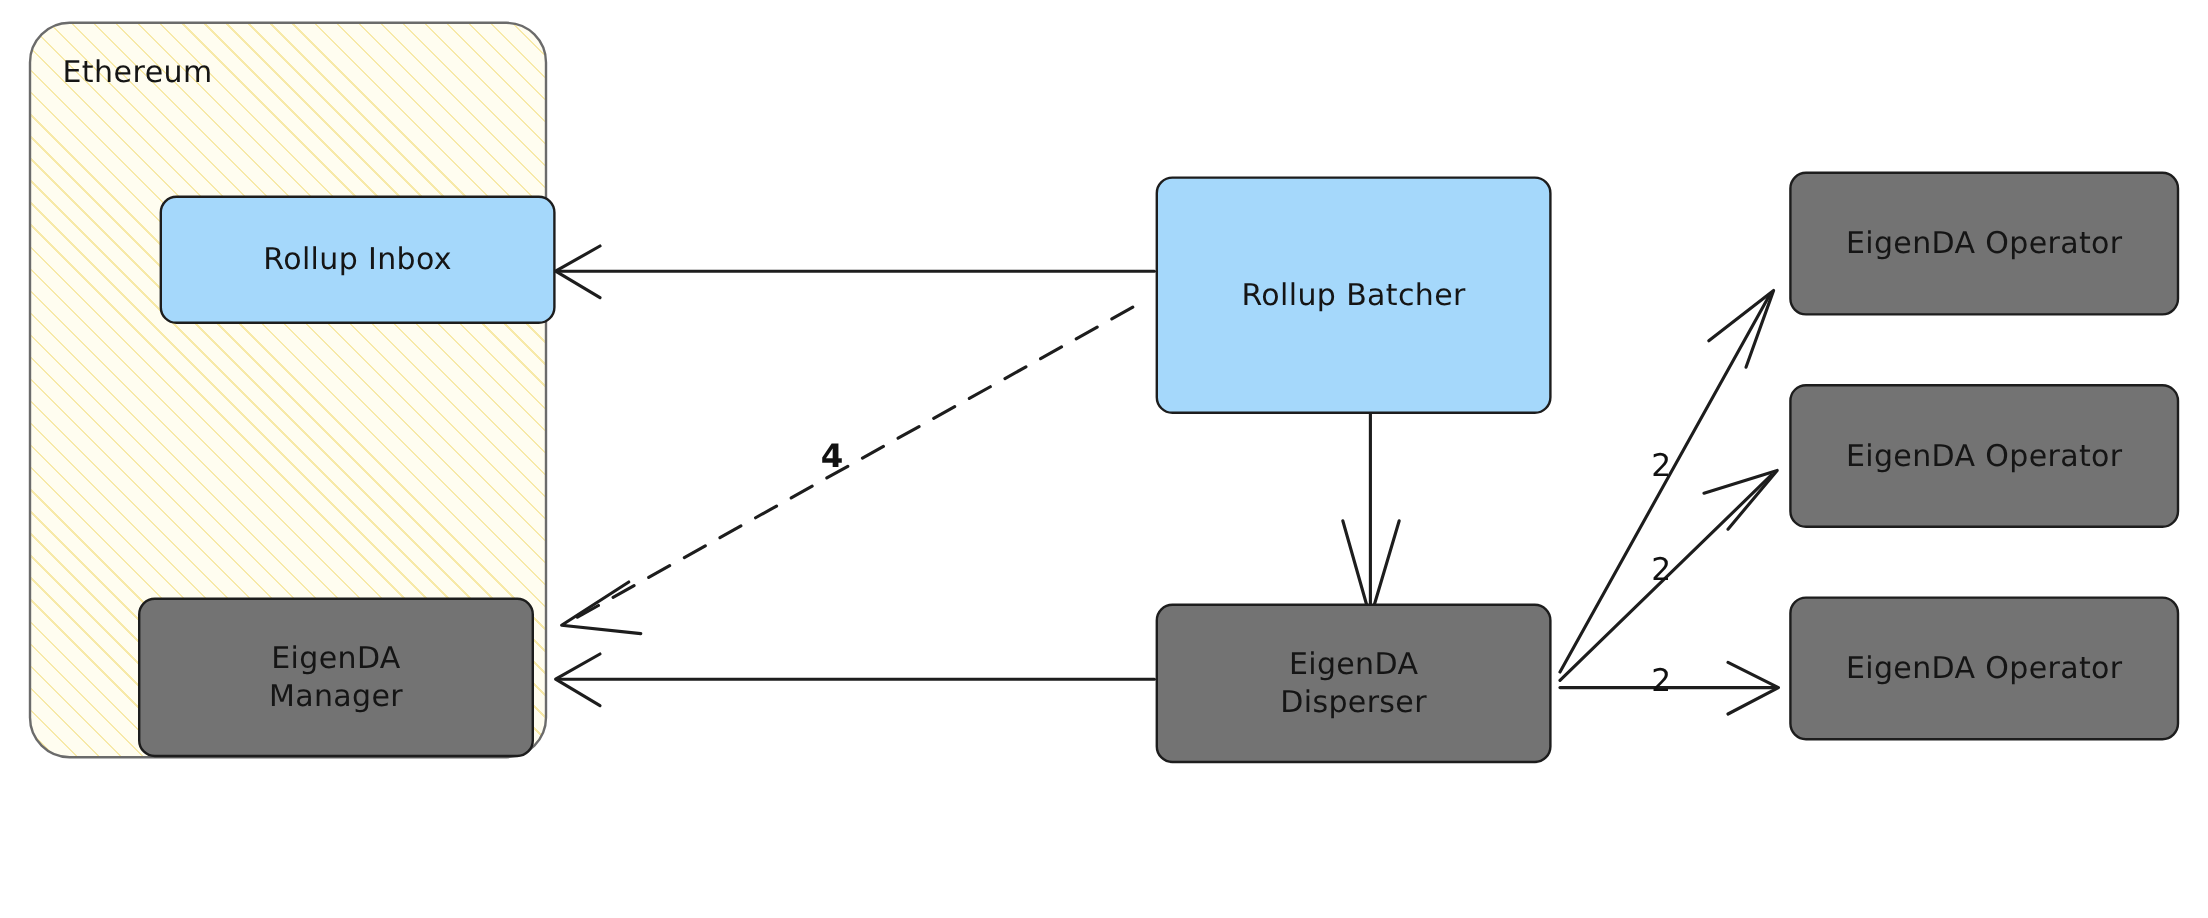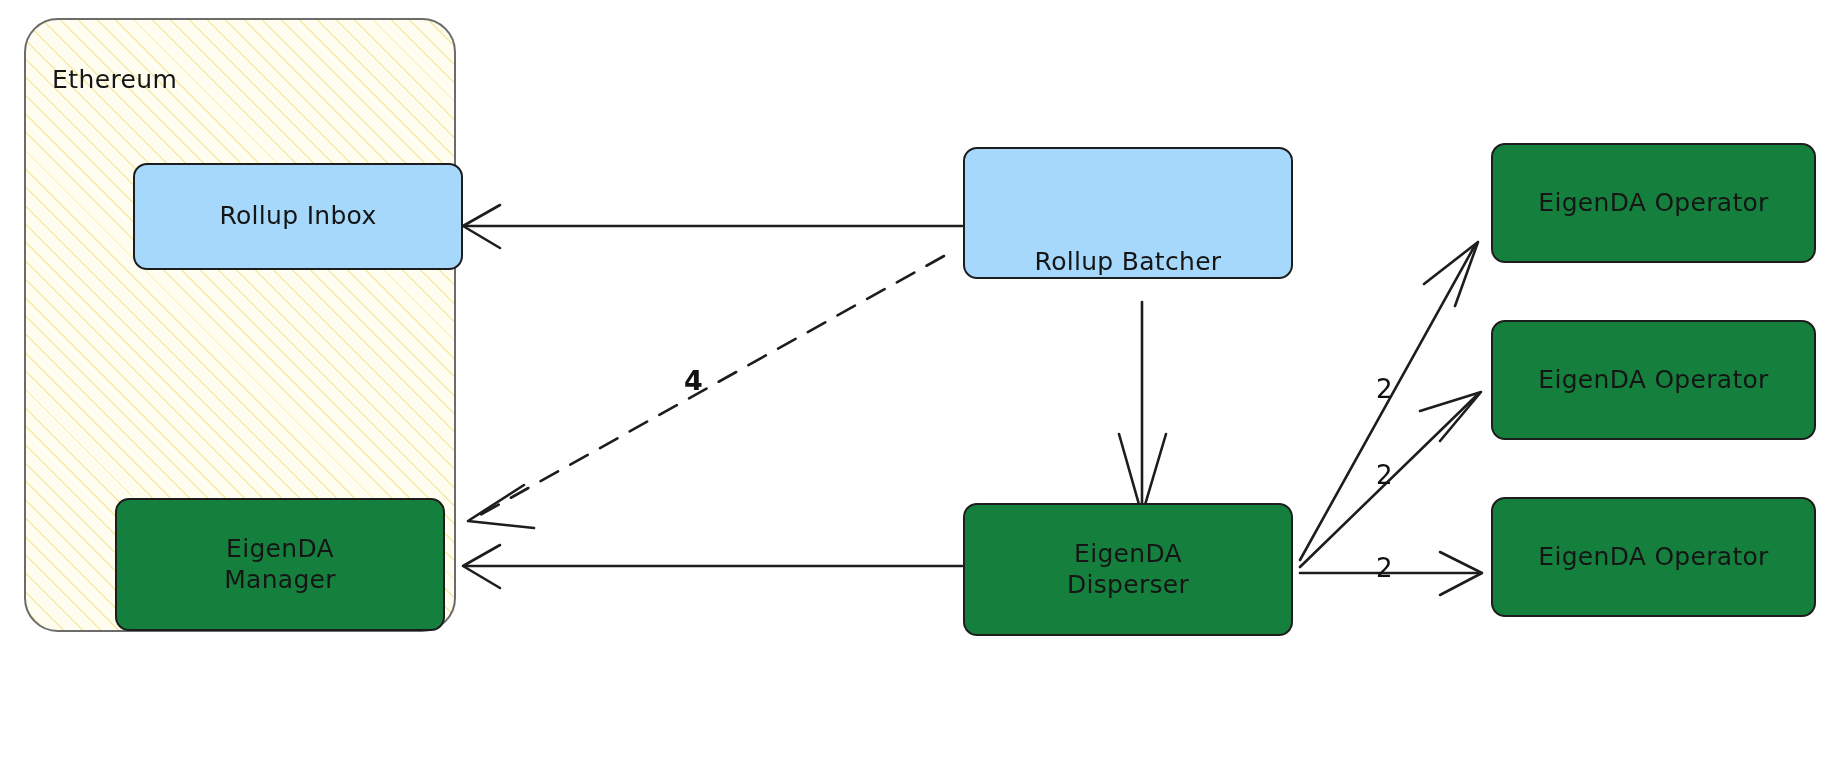--- a/index.html
+++ b/index.html
@@ -35,21 +35,21 @@
     justify-content: center;
     text-align: center;
     line-height: 1.22;
     color: #151515;
     font-family: "DejaVu Sans", sans-serif;
     font-size: 25px;
     letter-spacing: 0.3px;
     z-index: 5;
   }
   .node.blue  { background: #a5d8fb; }
-  .node.green { background: #15803d; }
+  .node.green { background: #737373; }
 
   .node-label {
     white-space: pre-line;
     pointer-events: none;
   }
 
   
   #eth-group {
     position: absolute;
     left: 24px;
@@ -70,21 +70,20 @@
     z-index: 1;
   }
   #eth-title {
     position: absolute;
     left: 52px;
     top: 45px;
     font-size: 25px;
     color: #151515;
     z-index: 3;
     letter-spacing: 0.4px;
-    margin-top: 20px;
   }
 
   .edge-label {
     position: absolute;
     color: #111111;
     font-size: 25px;
     background: transparent;
     white-space: nowrap;
     z-index: 6;
     letter-spacing: 0.3px;
@@ -147,21 +146,21 @@
 
   <div class="node blue" style="left:133px; top:163px; width:330px; height:107px;text-align:center;">
     <span class="node-label">Rollup Inbox</span>
   </div>
 
   <div class="node green" style="left:115px; top:498px; width:330px; height:133px;">
     <span class="node-label">EigenDA
 Manager</span>
   </div>
 
-  <div class="node blue" style="left:963px; top:147px; width:330px; height:132px;align-items:flex-end;">
+  <div class="node blue" style="left:963px; top:147px; width:330px; height:198px;">
     <span class="node-label">Rollup Batcher</span>
   </div>
 
   <div class="node green" style="left:963px; top:503px; width:330px; height:133px;">
     <span class="node-label">EigenDA
 Disperser</span>
   </div>
 
   <div class="node green" style="left:1491px; top:143px; width:325px; height:120px;">
     <span class="node-label">EigenDA Operator</span>

